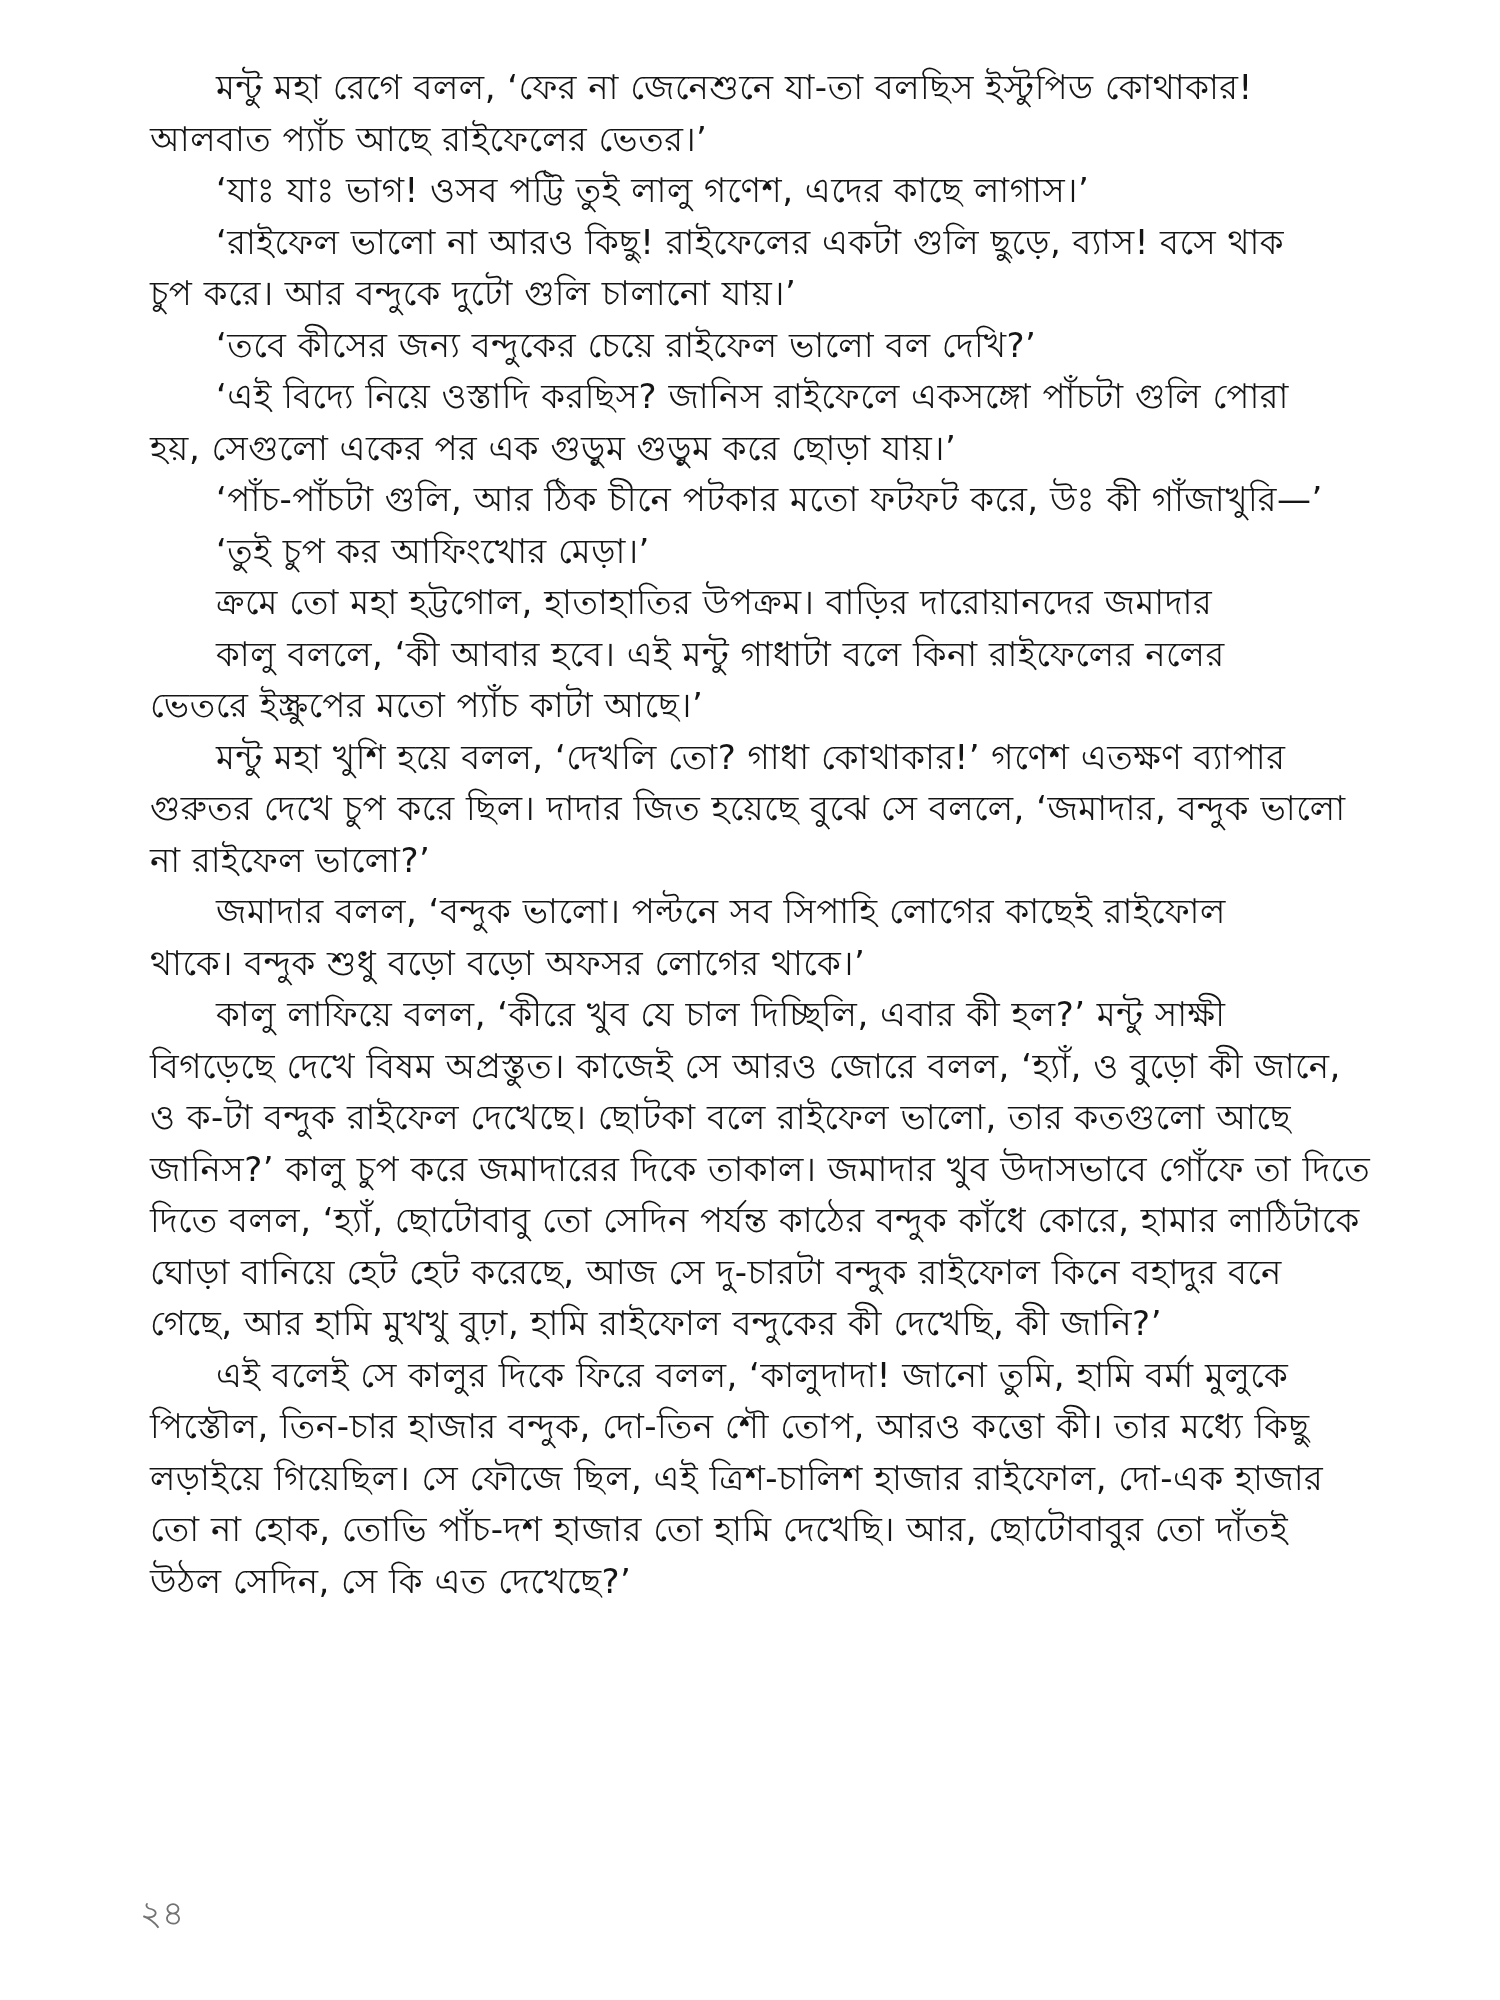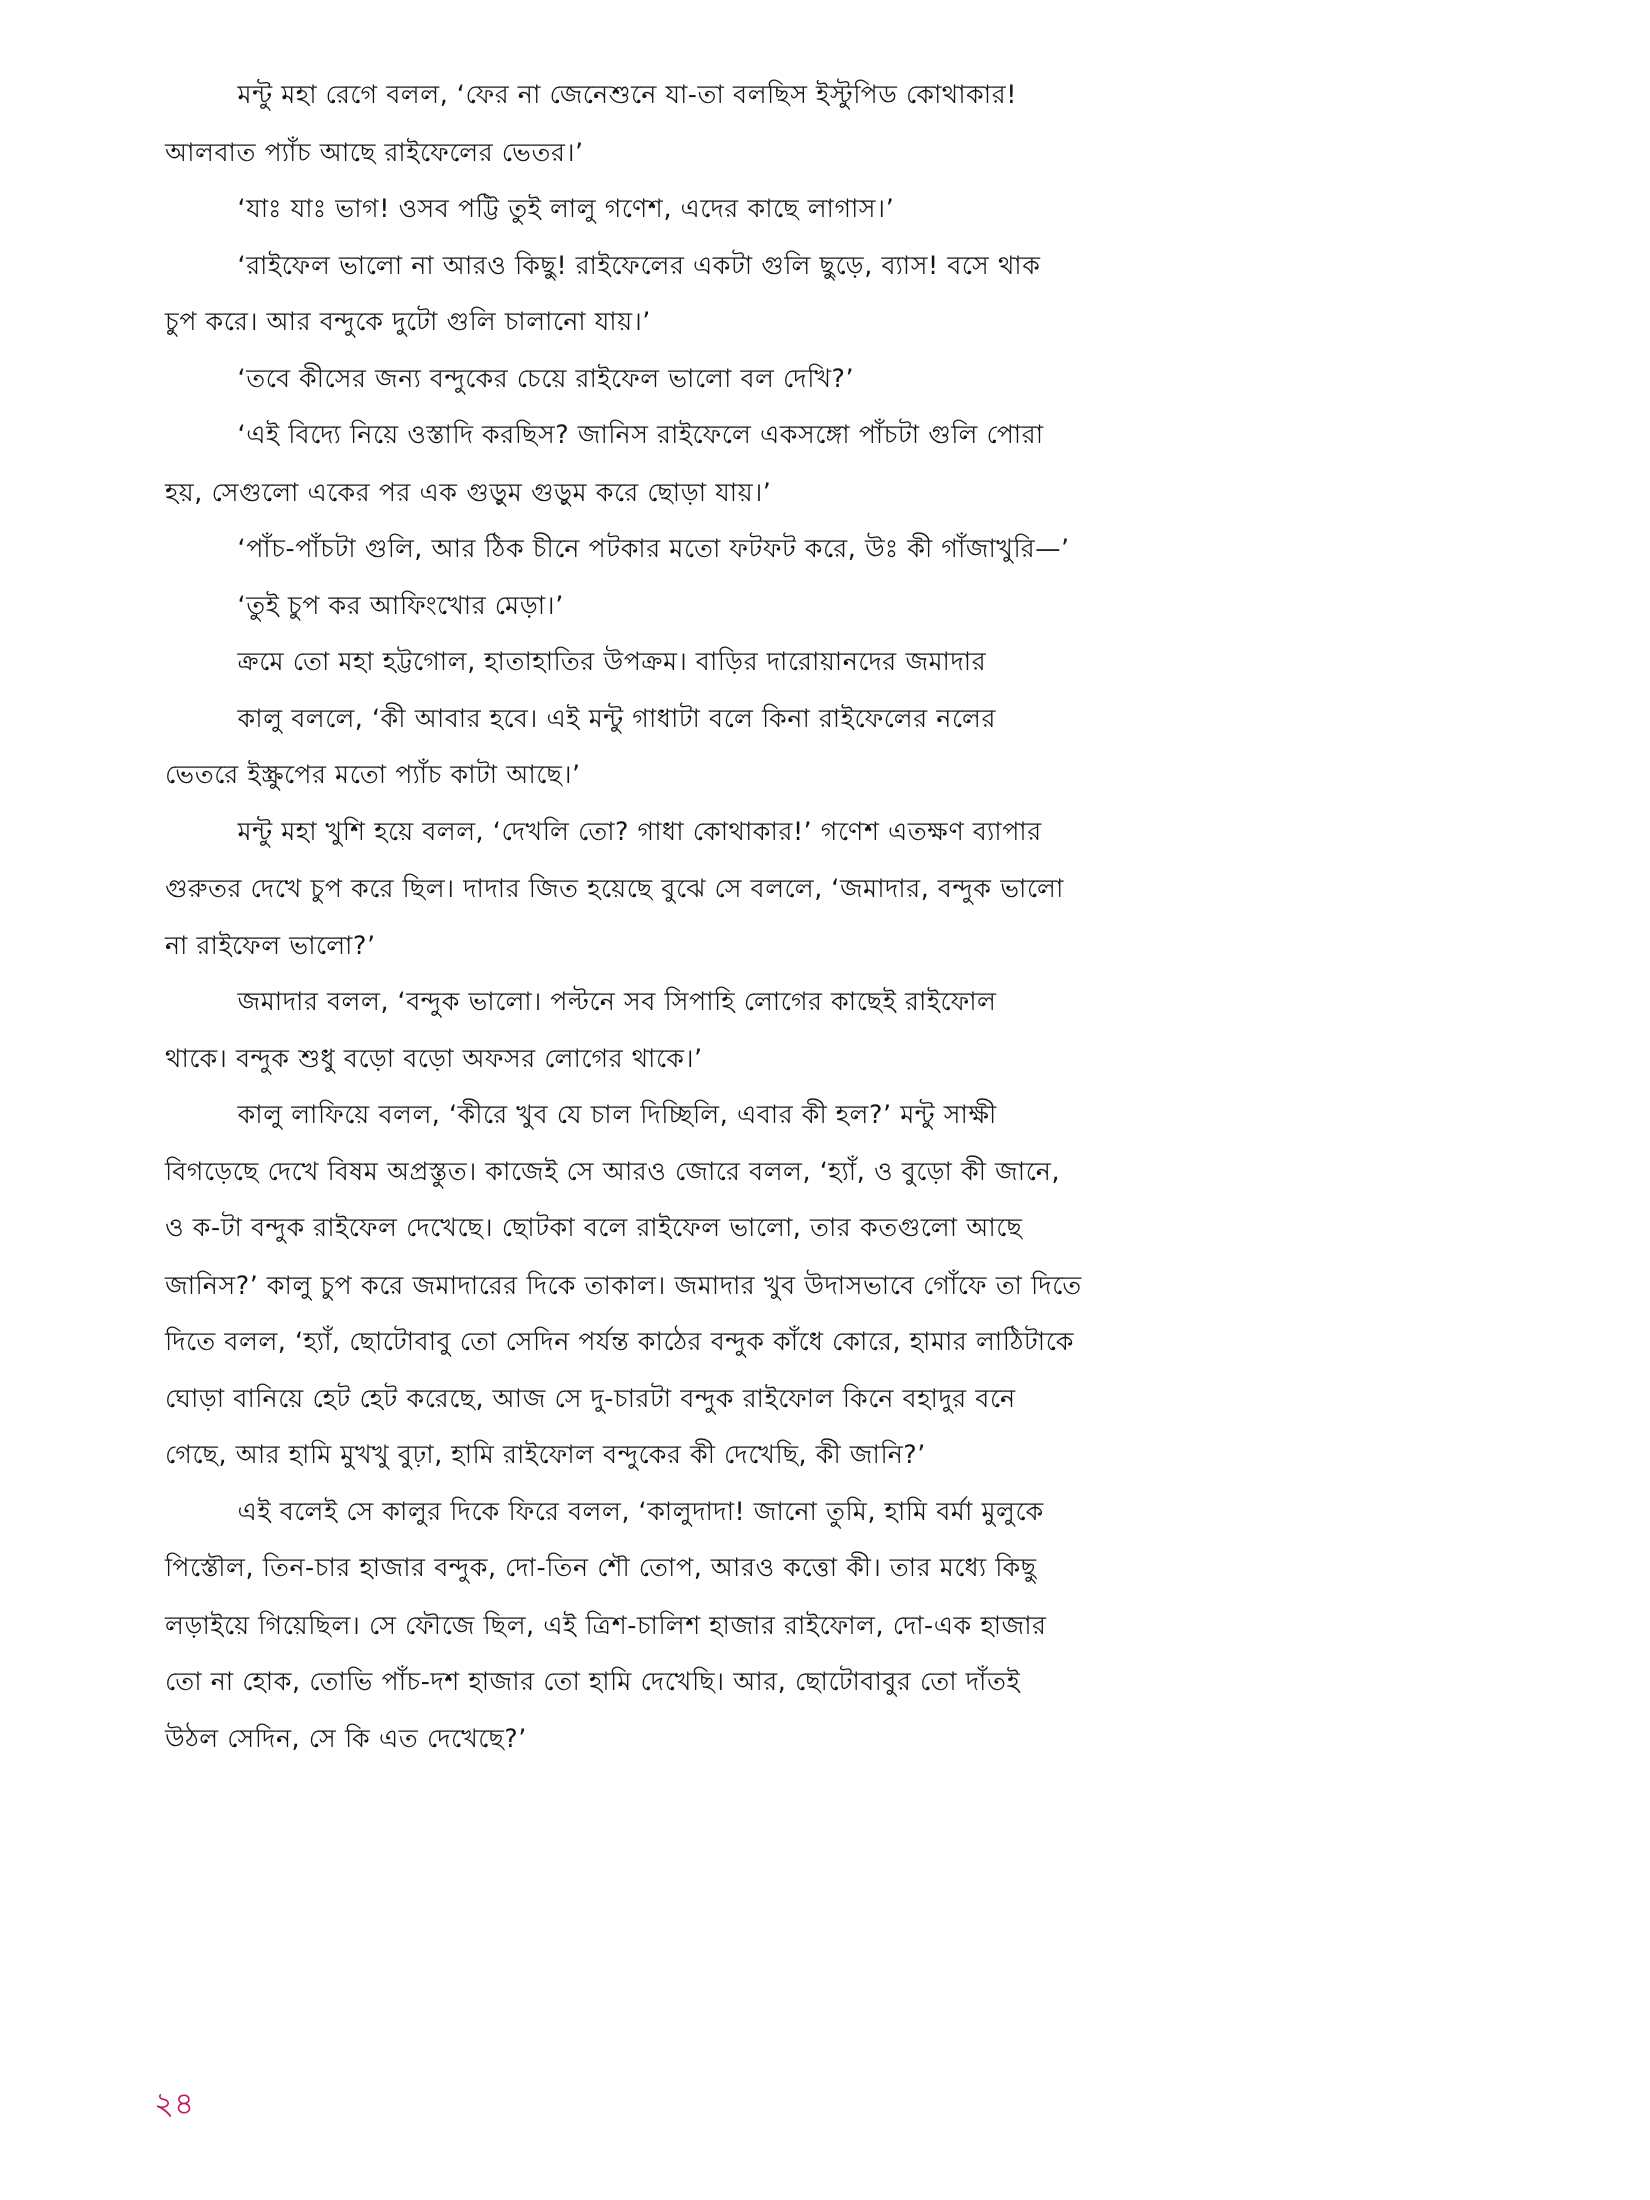--- a/index.html
+++ b/index.html
@@ -18,42 +18,42 @@
     position: absolute;
     inset: 0;
     background: #ffffff;
   }
   .text-body {
     position: absolute;
     left: 150px;
     top: 62px;
     width: 1225px;
     color: #151515;
-    font-size: 23px;
+    font-size: 34px;
     line-height: 51.5px;
     letter-spacing: 0.5px;
   }
   .para {
     margin: 0;
     padding: 0;
   }
   .line {
     white-space: nowrap;
     height: 51.5px;
     overflow: visible;
   }
   .line.indent {
     padding-left: 66px;
   }
   .page-number {
     position: absolute;
     left: 140px;
     top: 1893px;
-    color: #be185d;
-    font-size: 28px;
+    color: #737373;
+    font-size: 34px;
     line-height: 40px;
   }
 </style>
 </head>
 <body>
 
 <div class="scan-page">
   <div class="text-body">
       <div class="para">
         <div class="line indent">মন্টু মহা রেগে বলল, ‘ফের না জেনেশুনে যা-তা বলছিস ইস্টুপিড কোথাকার!</div>

